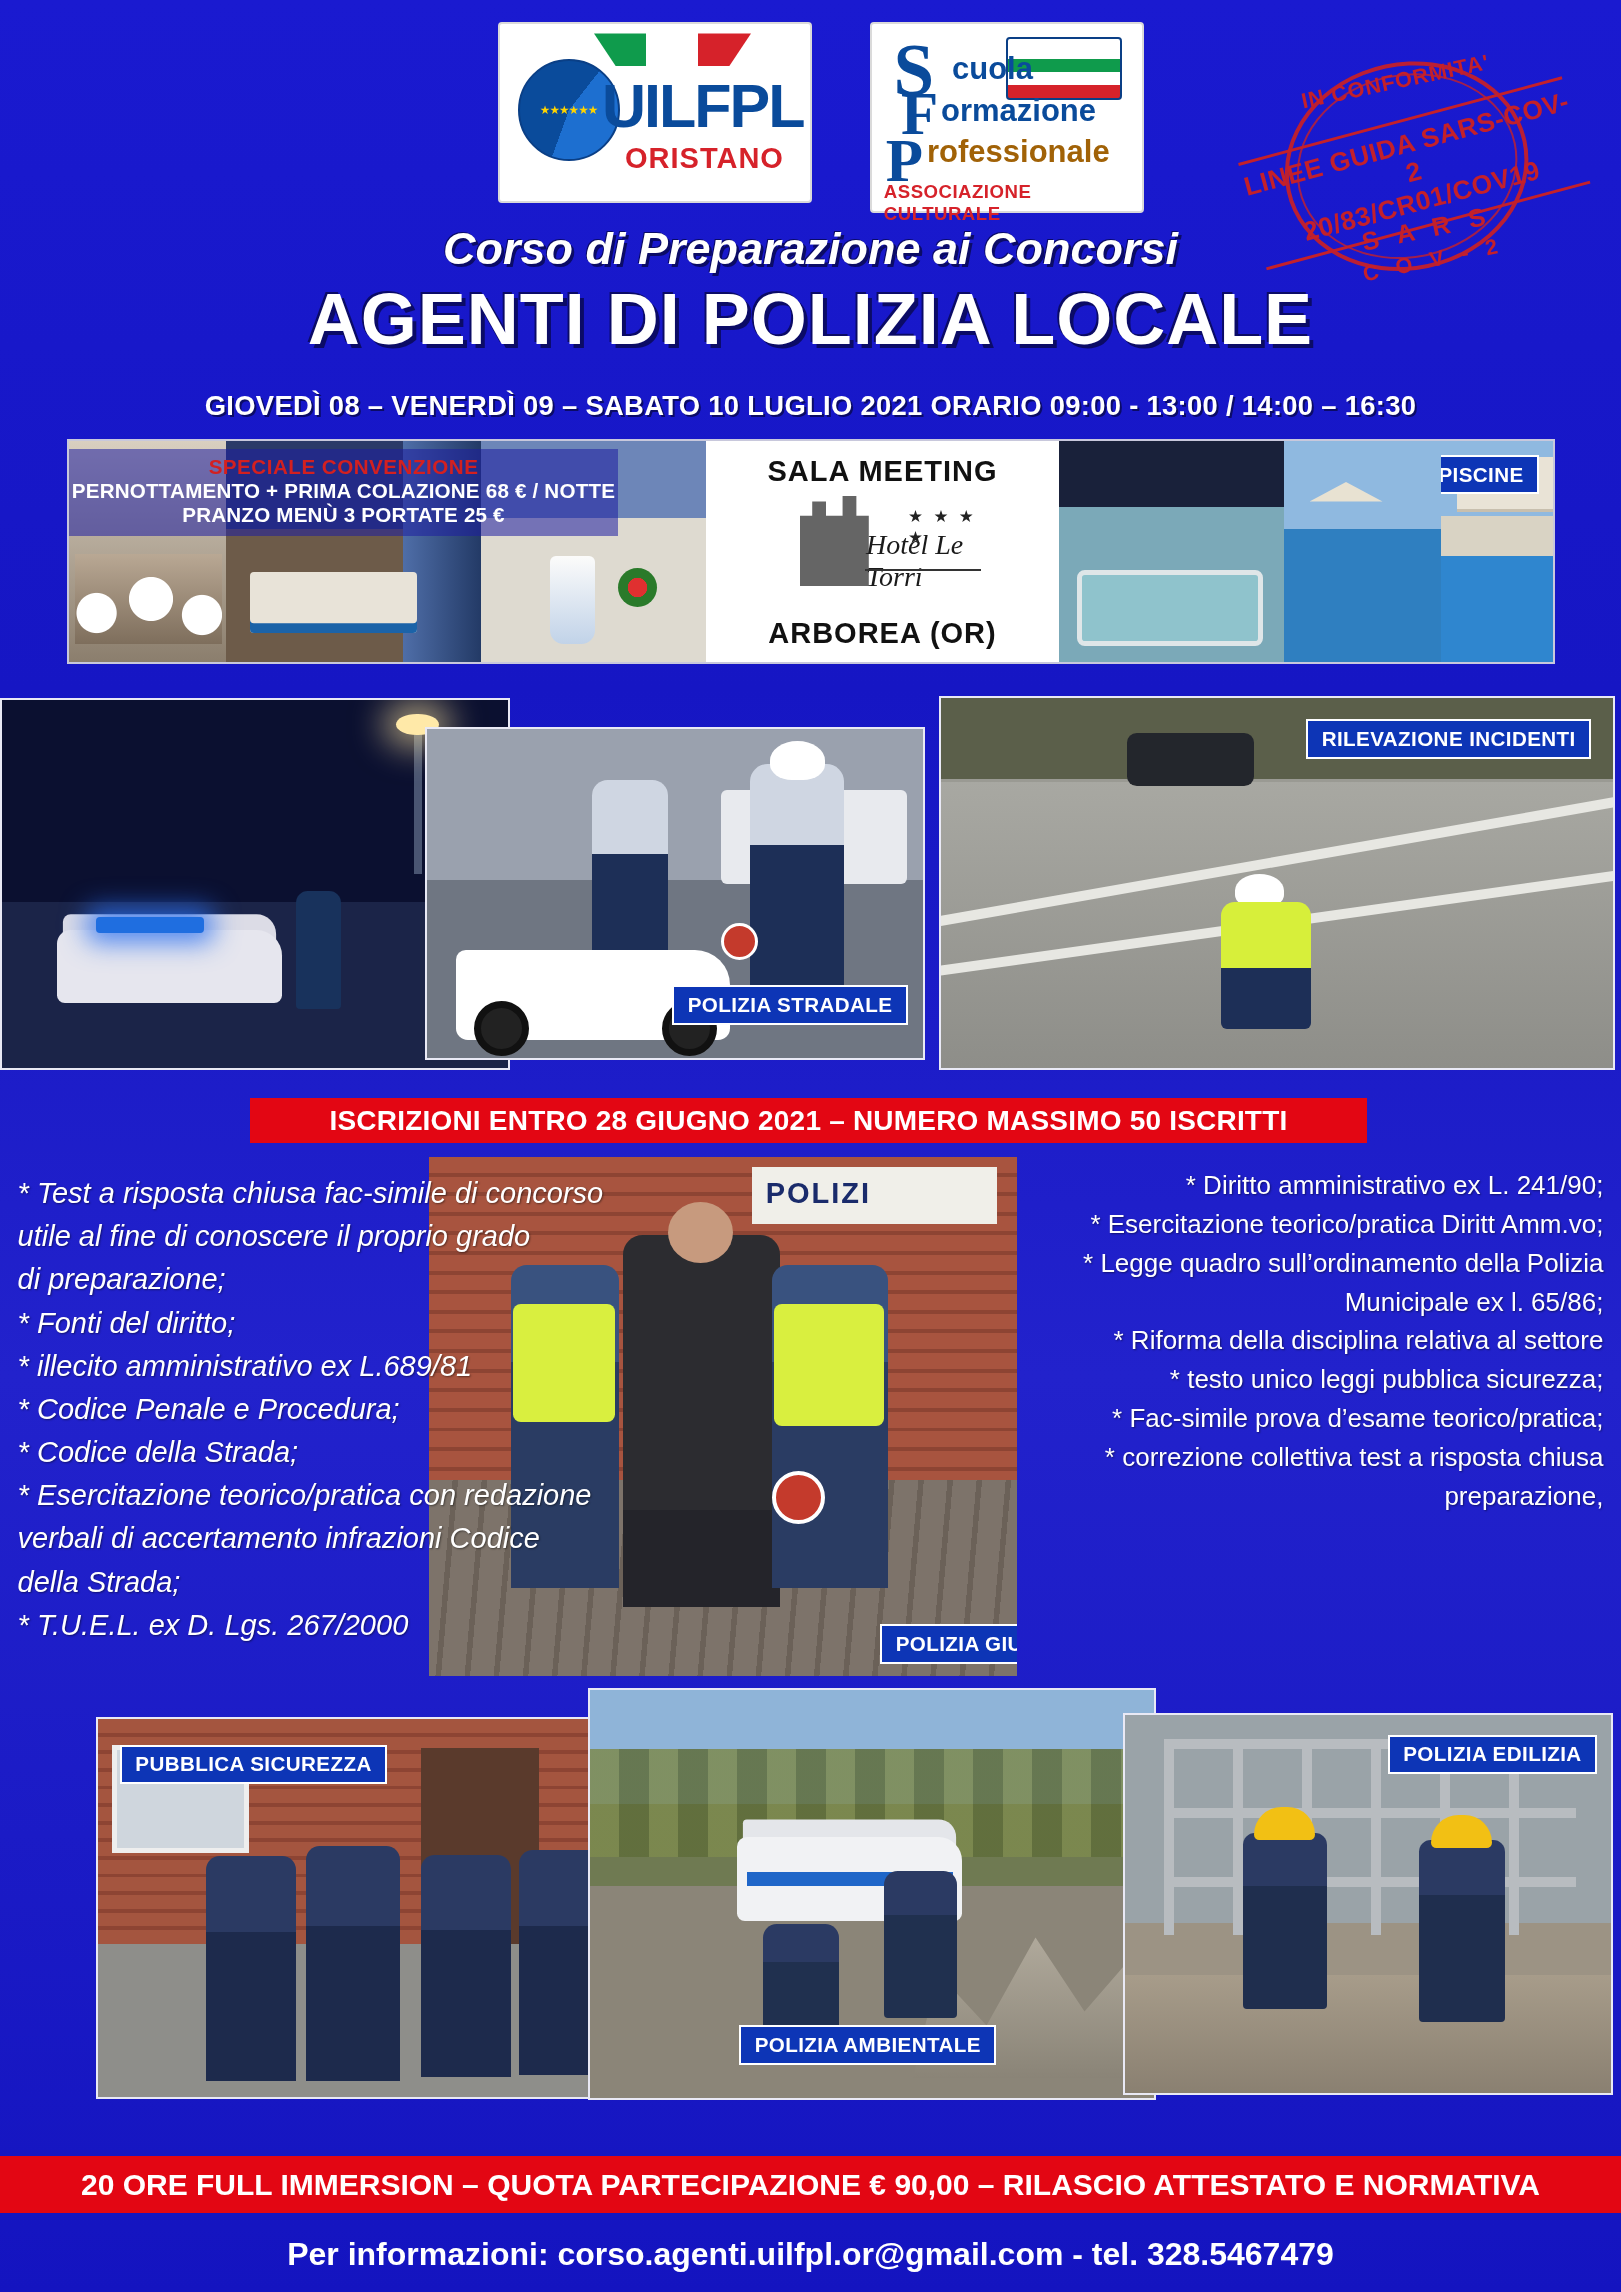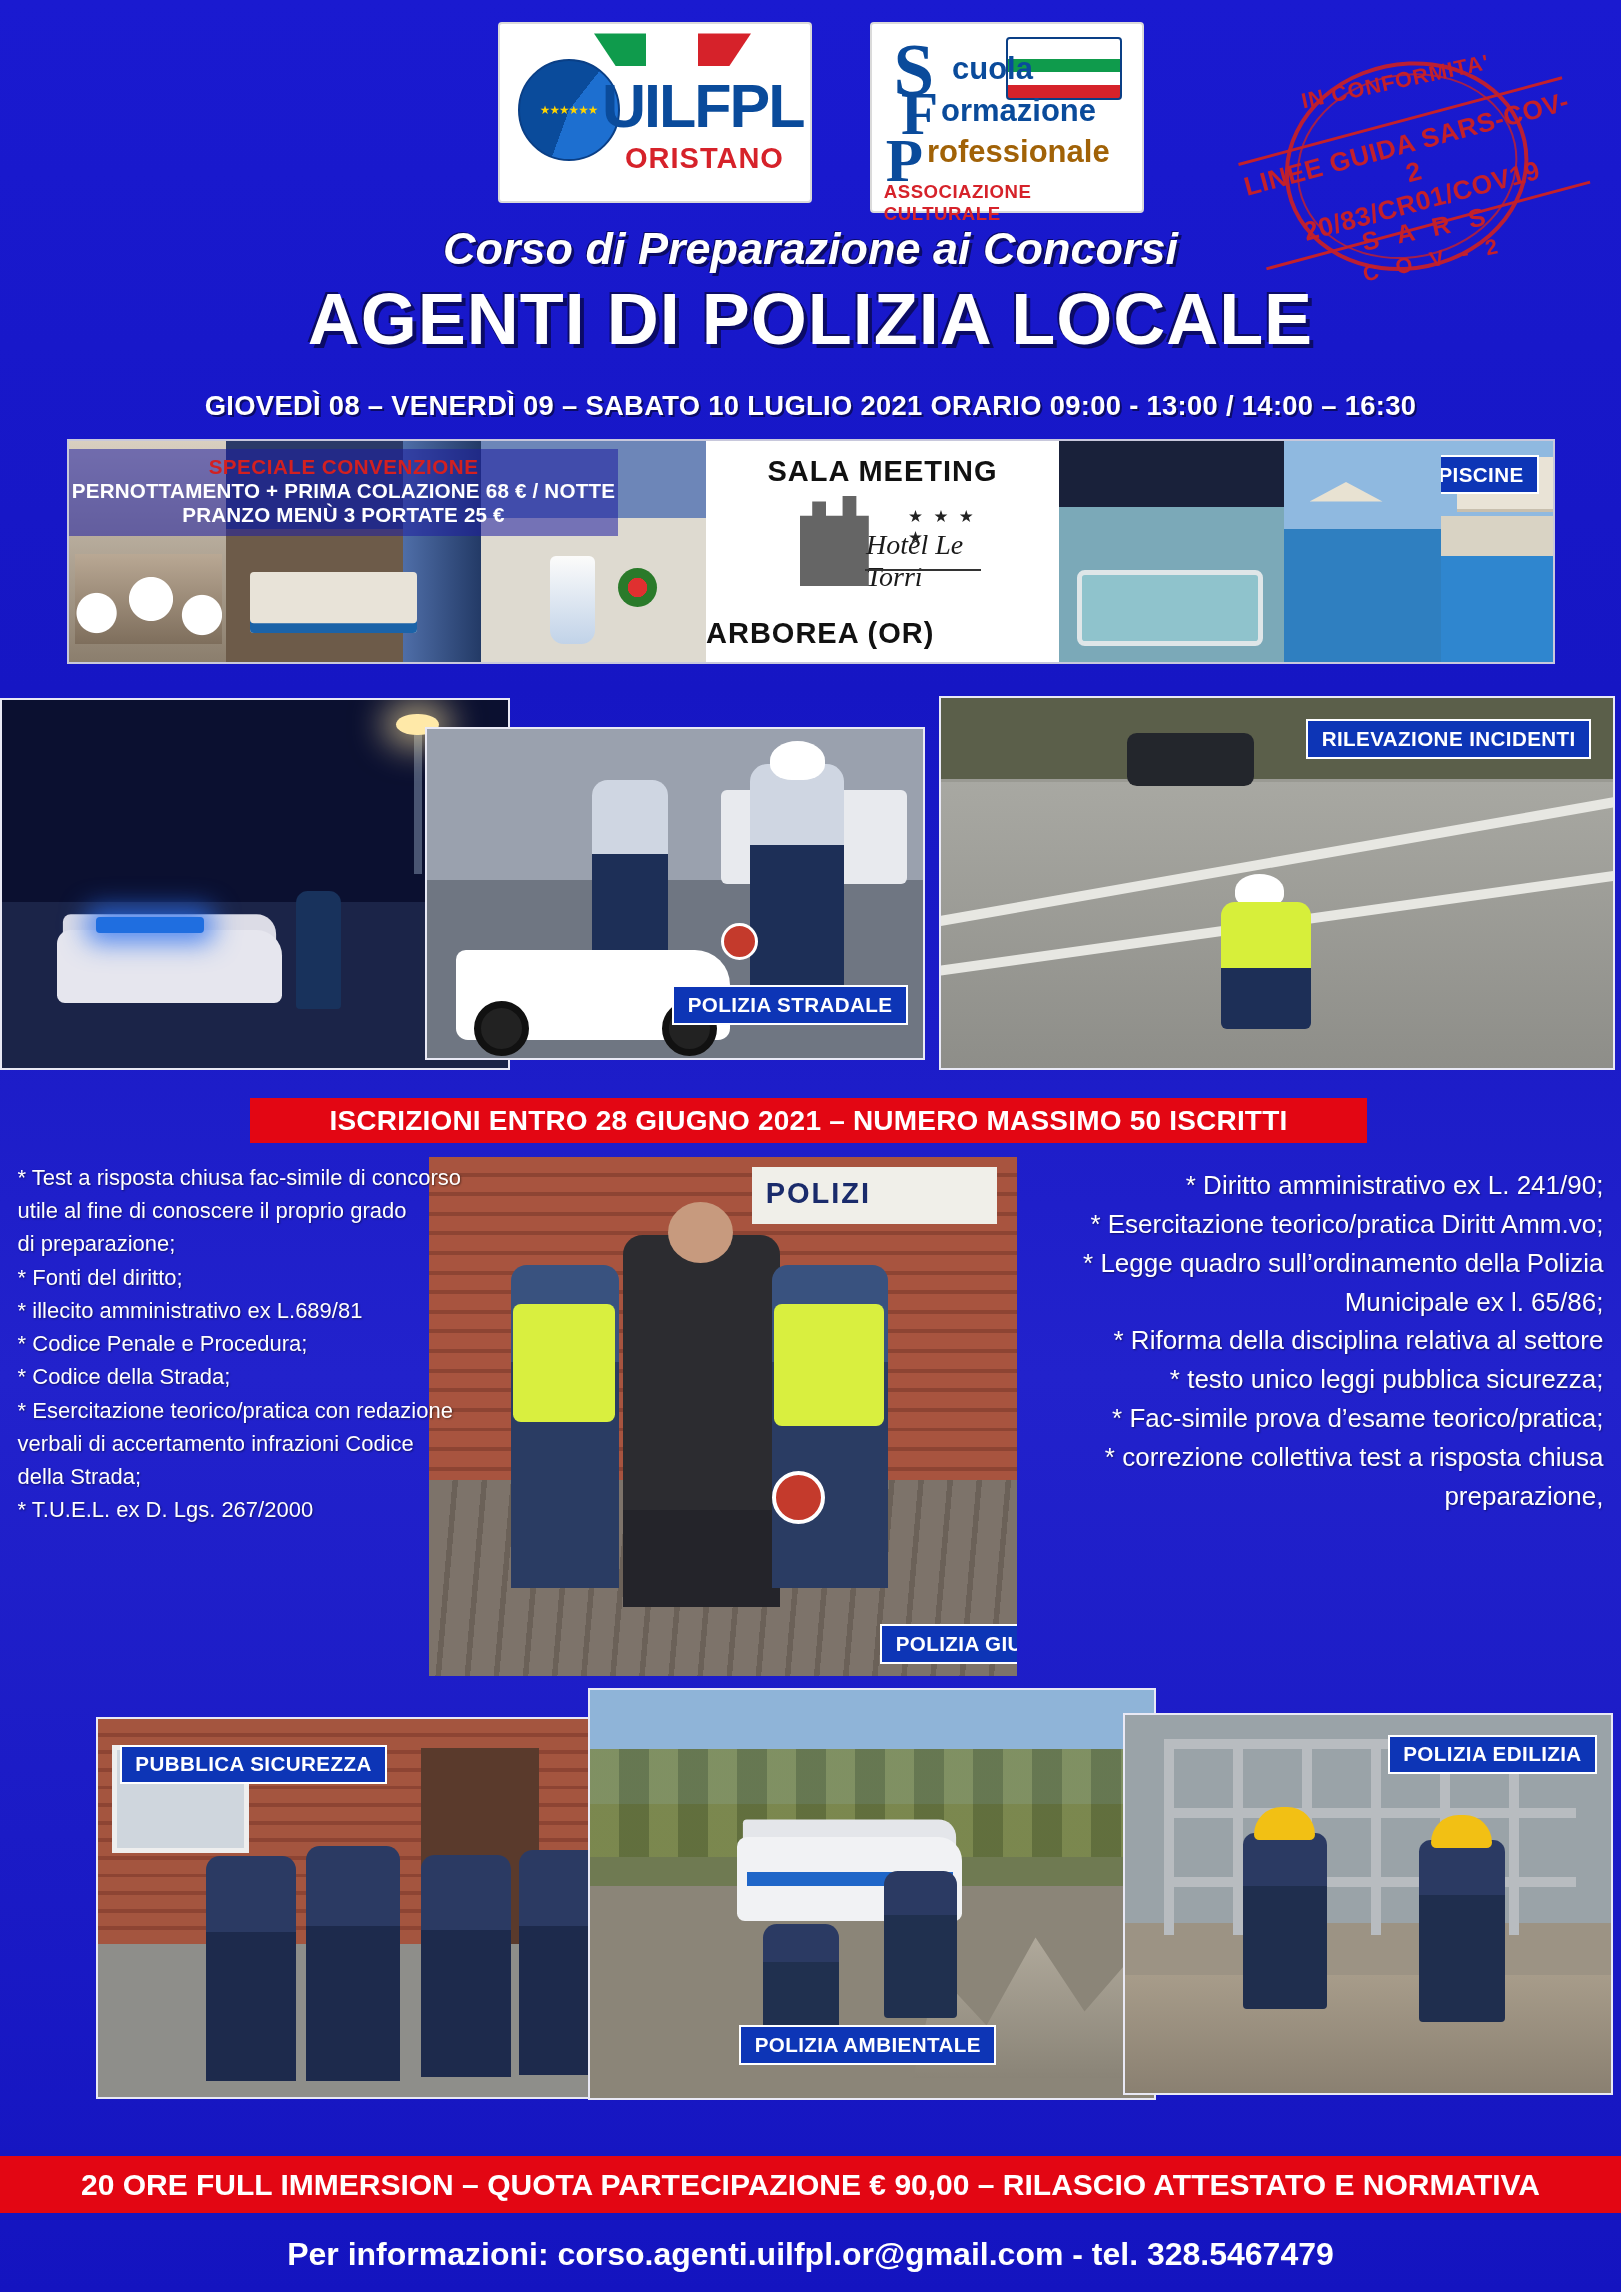--- a/index.html
+++ b/index.html
@@ -136,21 +136,21 @@
   }
   .hm-tower {
     position:absolute; left:7.8px; top:0; width:69px; height:90px;
     background:#4a4a4a;
     clip-path: polygon(0 100%,0 22%,18% 22%,18% 6%,38% 6%,38% 22%,62% 22%,62% 0,82% 0,82% 22%,100% 22%,100% 100%);
     opacity:.85;
   }
   .hm-name { position:absolute; left:74px; top:33px; font-size:28px; color:#1a1a1a; font-family:"Liberation Serif",serif; font-style:italic;}
   .hm-stars { position:absolute; left:116px; top:9.8px; font-size:16.7px; color:#222; letter-spacing:2.9px;}
   .hm-line { position:absolute; left:73px; top:73px; width:116px; height:2px; background:#333;}
-  .hm-arborea { position:absolute; left:0; right:0; bottom:11.8px; text-align:left; font-size:29px; font-weight:bold; color:#111; letter-spacing:1px;}
+  .hm-arborea { position:absolute; left:0; right:0; bottom:11.8px; text-align:center; font-size:29px; font-weight:bold; color:#111; letter-spacing:1px;}
 
   .hs-spa { width:225px; background:linear-gradient(180deg,#19213a 0 30%, #7ba9b8 30% 100%); }
   .hs-spa .pool { position:absolute; left:17.6px; bottom:15.7px; width:186px; height:76px; background:#8fc3cc; border:5.9px solid #dfe6e8; border-radius:7.8px;}
   .hs-pool1 { width:157px; background:linear-gradient(180deg,#8fb9e0 0 40%, #2f7fc0 40% 100%); }
   .hs-pool1 .umb { position:absolute; left:25.5px; top:41px; width:73px; height:19.6px; background:#e8e2d2; clip-path:polygon(0 100%,50% 0,100% 100%);}
   .hs-pool2 { flex:1; background:linear-gradient(180deg,#8fb9e0 0 34%, #d9d3c4 34% 52%, #2f86cf 52% 100%); }
   .hs-pool2 .bld { position:absolute; left:15.7px; top:15.7px; width:147px; height:55px; background:#e9e3d6; border-bottom:3.9px solid #c8bfae;}
 
   .label-badge {
     position:absolute; background:#0d35b6; color:#fff; font-weight:bold;
@@ -221,23 +221,24 @@
   .prog-photo .c1 { position:absolute; left:82px; top:108px; width:108px; height:323px; background:linear-gradient(180deg,#39527f 0 30%,#2a3c63 30% 100%); border-radius:15.7px 15.7px 0 0;}
   .prog-photo .v1 { position:absolute; left:84px; top:147px; width:102px; height:118px; background:#d9ef3f; border-radius:7.8px;}
   .prog-photo .mid { position:absolute; left:194px; top:78px; width:157px; height:372px; background:linear-gradient(180deg,#2c2c30 0 74%, #24242a 74% 100%); border-radius:19.6px 19.6px 0 0;}
   .prog-photo .head { position:absolute; left:239px; top:45px; width:65px; height:61px; background:#c79a7e; border-radius:50%;}
   .prog-photo .c2 { position:absolute; left:343px; top:108px; width:116px; height:323px; background:linear-gradient(180deg,#39527f 0 30%,#2a3c63 30% 100%); border-radius:15.7px 15.7px 0 0;}
   .prog-photo .v2 { position:absolute; left:345px; top:147px; width:110px; height:122px; background:#d9ef3f; border-radius:7.8px;}
   .prog-photo .disc { position:absolute; left:343px; top:314px; width:53px; height:53px; border-radius:50%; background:#c43a2c; border:4.9px solid #fff;}
   .badge-giud { left:451px; bottom:11.8px; }
 
   .col-left {
-    position:absolute; left:17.6px; top:5px; width:588px;
-    color:#fff; font-size:22px; line-height:1.42; font-family:"Liberation Sans",sans-serif;
+    position:absolute; left:17.6px; top:16px; width:588px;
+    color:#fff; font-size:29px; line-height:1.42; font-family:"Liberation Sans",sans-serif;
     text-shadow:1px 1px 2px rgba(0,0,0,.45);
+    font-style:italic;
   }
   .col-right {
     position:absolute; right:17.6px; top:9.8px; width:627px; text-align:right;
     color:#fff; font-size:26px; line-height:1.42;
     text-shadow:1px 1px 2px rgba(0,0,0,.45);
   }
   .col-left p, .col-right p { margin:0 0 2px 0; }
 
   
   .bot-row { position:absolute; left:0; top:1684px; width:1621px; height:431px; }

